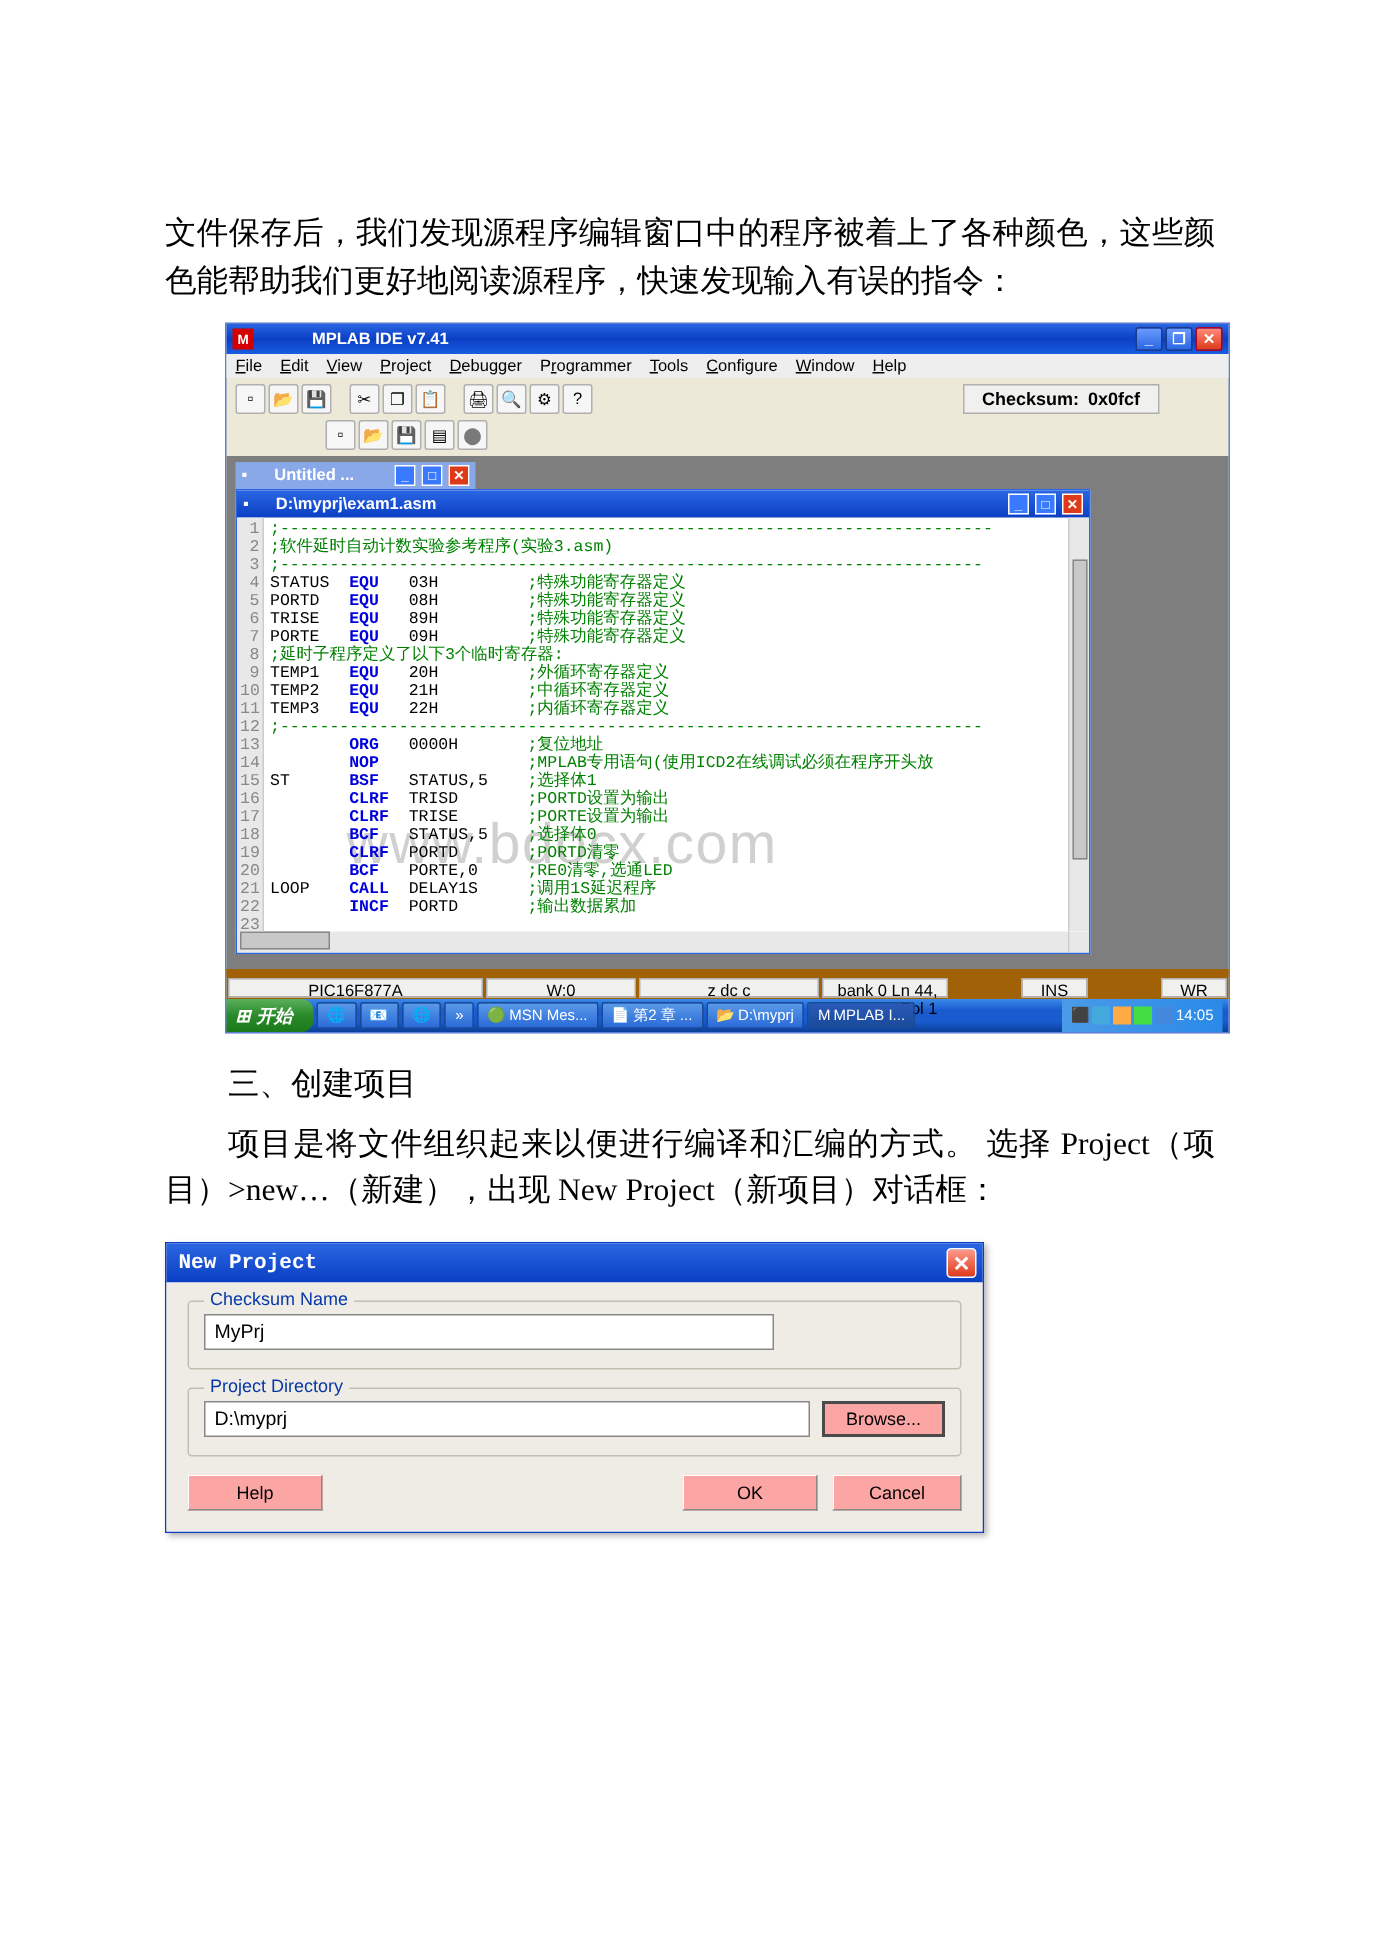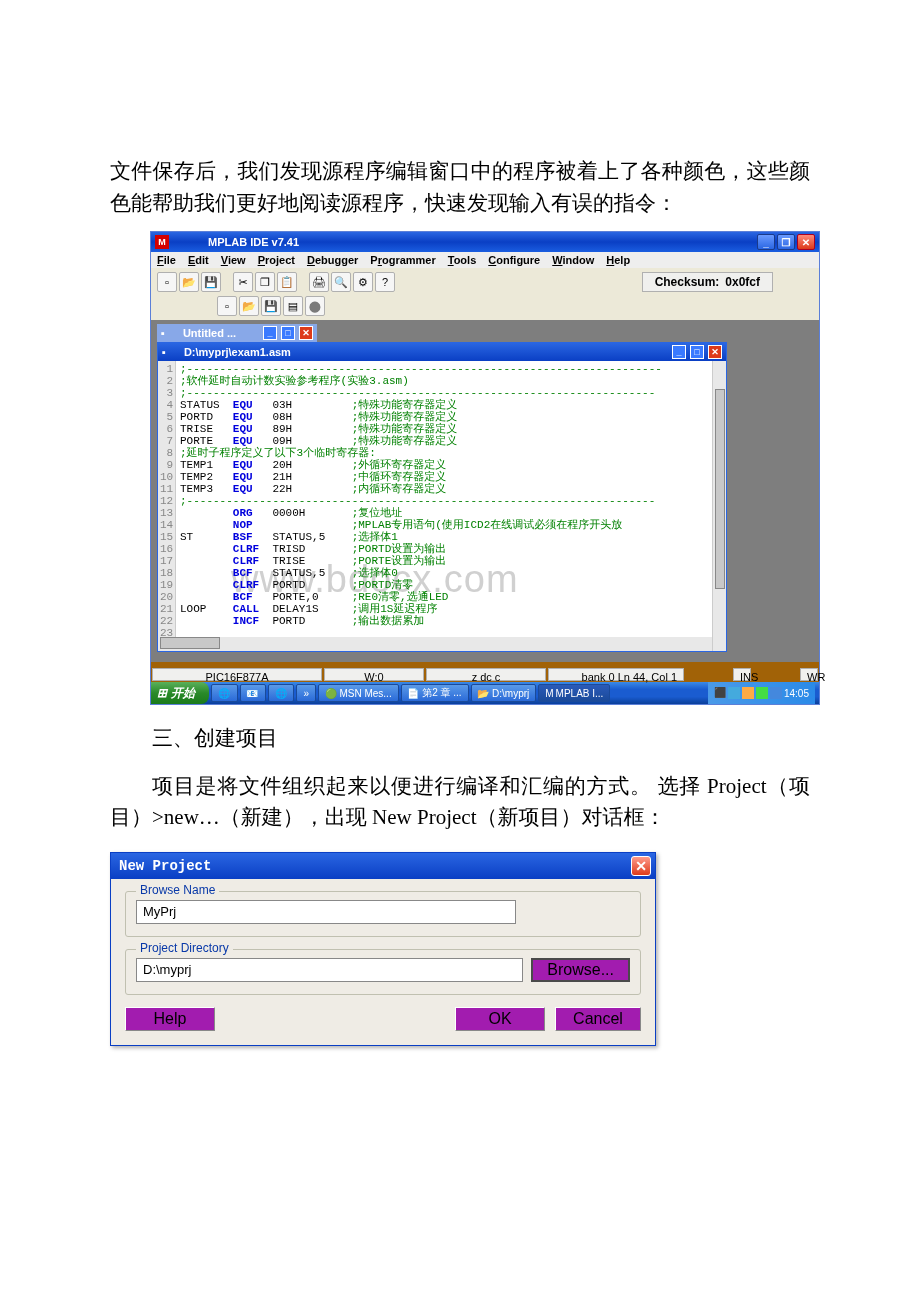--- a/index.html
+++ b/index.html
@@ -10,21 +10,21 @@
     font-family: "SimSun", "宋体", serif;
     color: #000;
     width: 920px;
   }
   .page {
     padding: 140px 110px 60px 110px;
   }
   .para {
     font-size: 21px;
     line-height: 1.5;
-    margin: 16px 0 8px 0;
+    margin: 0 0 8px 0;
     text-align: justify;
   }
   .indent { text-indent: 2em; }
 
   
   .ide-wrap {
     margin: 12px 0 18px 40px;
     width: 670px;
     border: 1px solid #5b7fd8;
     background: #ece9d8;
@@ -58,21 +58,20 @@
     display:flex;align-items:center;justify-content:center;
     border-radius: 2px;
   }
   .win-btn.close-x { background: linear-gradient(to bottom, #ff8a7a, #dd3a1a); border-color:#a02; }
   .ide-menu {
     background: #eee;
     display: flex;
     gap: 12px;
     padding: 2px 6px;
     color: #000;
-    font-weight: bold;
   }
   .ide-menu span u { text-decoration: underline; }
   .ide-toolbars { padding: 2px 6px; }
   .tool-row {
     display: flex;
     align-items: center;
     gap: 2px;
     padding: 2px 0;
   }
   .tool-btn {
@@ -185,21 +184,21 @@
   .status-cell {
     border:1px solid #b0b0b0;
     padding: 2px 6px;
     margin: 1px;
     background:#f0f0ee;
   }
   .status-cell.left { width:170px;text-align:center; }
   .status-cell.mid { width:100px;text-align:center; }
   .status-cell.mid2 { width:120px;text-align:center; }
   .status-cell.right { flex:1; text-align:right; }
-  .status-cell.tiny { width:18px;text-align:center;margin-left:48px; }
+  .status-cell.tiny { width:44px;text-align:center;margin-left:48px; }
 
   .taskbar {
     height:22px;
     background:linear-gradient(to bottom,#3a8ae8,#1a5cd0,#1a5cd0,#0a3f9a);
     display:flex;align-items:center;gap:2px;
     padding-right:4px;
   }
   .start-btn {
     height:100%;
     padding:0 14px 0 6px;
@@ -271,24 +270,24 @@
     border:1px solid #888;
     background:#fff;
     padding:2px 6px;
     font-size:13px;
     font-family:Arial,sans-serif;
   }
   .group .row { display:flex;gap:8px;align-items:center; }
   .btn {
     height:24px;
     padding:10px 14px;
-    background:#a21caf;
+    background:#fca5a5;
     border:1px solid #888;
     border-top-color:#fff;border-left-color:#fff;
-    font-size:16px;
+    font-size:12px;
     display:inline-flex;align-items:center;justify-content:center;
   }
   .btn.default { border:2px solid #4a4a4a; }
   .dlg-buttons {
     display:flex;
     gap:10px;
     align-items:center;
   }
   .dlg-buttons .spacer { flex:1; }
 
@@ -480,21 +479,21 @@
   <p class="para indent">三、创建项目</p>
   <p class="para indent">项目是将文件组织起来以便进行编译和汇编的方式。 选择 Project（项目）&gt;new…（新建），出现 New Project（新项目）对话框：</p>
 
   <div class="dialog-wrap">
     <div class="dlg-title">
       <span class="dlg-title-text">New Project</span>
       <div class="dlg-close">✕</div>
     </div>
     <div class="dlg-body">
       <div class="group">
-        <div class="legend" style="position:absolute;top:-9px;left:10px;background:#efece5;padding:0 4px;color:#0838a8;">Browse Name</div>
+        <div class="legend" style="position:absolute;top:-9px;left:10px;background:#efece5;padding:0 4px;color:#0838a8;">Checksum Name</div>
         <input class="text-input" value="MyPrj" style="">
       </div>
       <div class="group">
         <div class="legend" style="position:absolute;top:-9px;left:10px;background:#efece5;padding:0 4px;color:#0838a8;">Project Directory</div>
         <div class="row">
           <input class="text-input" style="width: 420px;" value="D:\myprj">
           <button class="btn default">Browse...</button>
         </div>
       </div>
       <div class="dlg-buttons">

